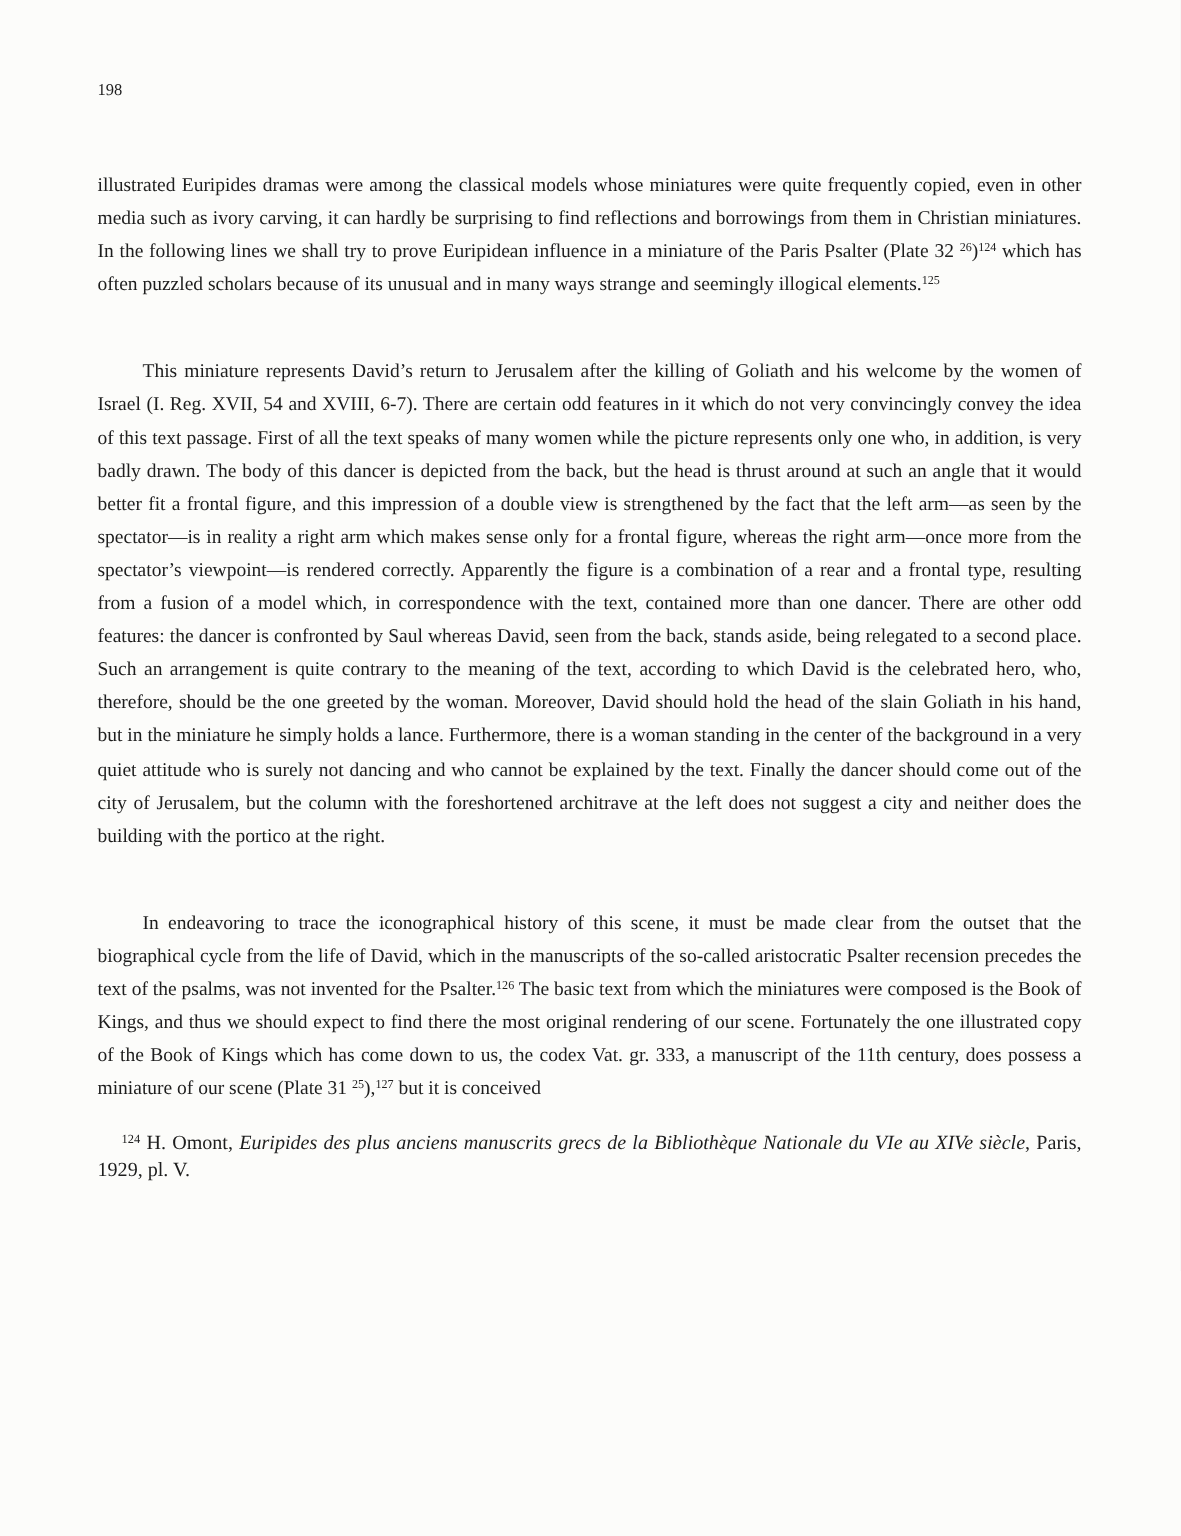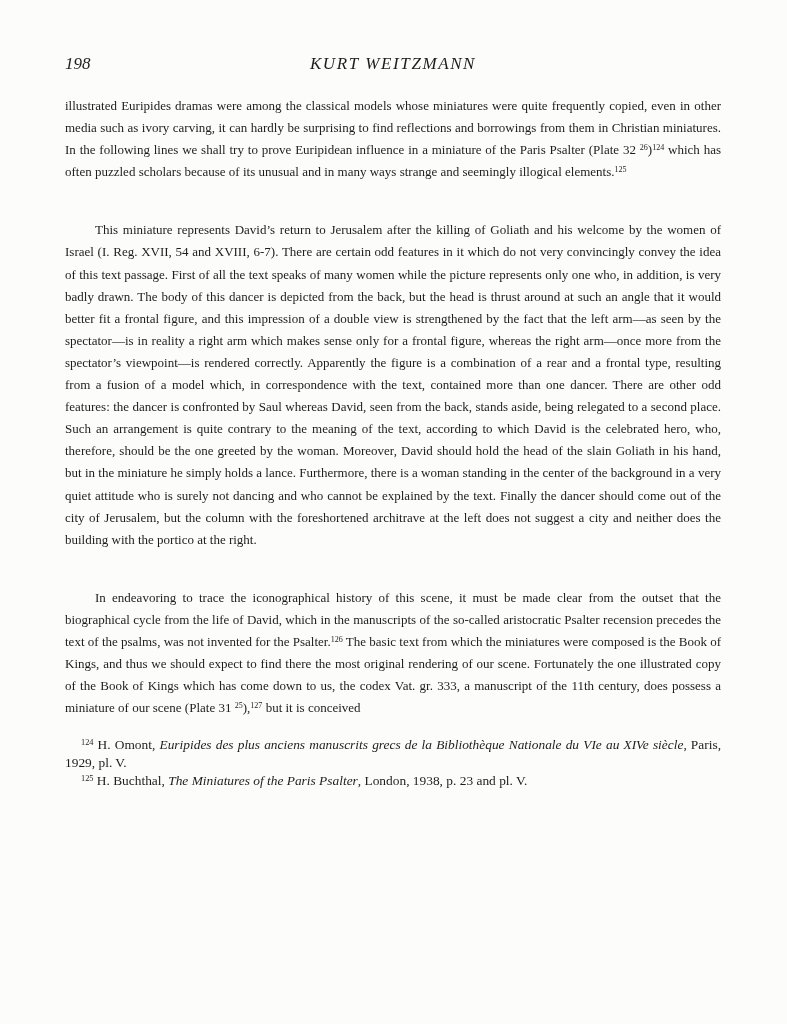--- a/index.html
+++ b/index.html
@@ -17,23 +17,22 @@
   }
   .content {
     position: absolute;
     left: 65px;
     top: 54px;
     width: 656px;
   }
   .running-header {
     position: relative;
     height: 22px;
-    margin-bottom: 19px;
-    font-size: 17px;
-    font-style: italic;
+    margin-bottom: 36px;
+    font-size: 11px;
   }
   .page-number {
     position: absolute;
     left: 0;
     top: 0;
   }
   .running-head {
     display: block;
     text-align: center;
     letter-spacing: 1.6px;
@@ -61,28 +60,26 @@
   }
 </style>
 </head>
 <body>
 
 <div class="page">
   <div class="content">
 
     <header class="running-header">
       <span class="page-number">198</span>
-      <span class="running-head">KURT WEITZMANN</span>
     </header>
 
     <main class="body-text">
         <p class="para"><span>illustrated Euripides dramas were among the classical models whose miniatures were quite frequently copied, even in other media such as ivory carving, it can hardly be surprising to find reflections and borrowings from them in Christian miniatures. In the following lines we shall try to prove Euripidean influence in a miniature of the Paris Psalter (Plate 32 </span><sup>26</sup><span>)</span><sup>124</sup><span> which has often puzzled scholars because of its unusual and in many ways strange and seemingly illogical elements.</span><sup>125</sup></p>
         <p class="para indent"><span>This miniature represents David’s return to Jerusalem after the killing of Goliath and his welcome by the women of Israel (I. Reg. XVII, 54 and XVIII, 6-7). There are certain odd features in it which do not very convincingly convey the idea of this text passage. First of all the text speaks of many women while the picture represents only one who, in addition, is very badly drawn. The body of this dancer is depicted from the back, but the head is thrust around at such an angle that it would better fit a frontal figure, and this impression of a double view is strengthened by the fact that the left arm—as seen by the spectator—is in reality a right arm which makes sense only for a frontal figure, whereas the right arm—once more from the spectator’s viewpoint—is rendered correctly. Apparently the figure is a combination of a rear and a frontal type, resulting from a fusion of a model which, in correspondence with the text, contained more than one dancer. There are other odd features: the dancer is confronted by Saul whereas David, seen from the back, stands aside, being relegated to a second place. Such an arrangement is quite contrary to the meaning of the text, according to which David is the celebrated hero, who, therefore, should be the one greeted by the woman. Moreover, David should hold the head of the slain Goliath in his hand, but in the miniature he simply holds a lance. Furthermore, there is a woman standing in the center of the background in a very quiet attitude who is surely not dancing and who cannot be explained by the text. Finally the dancer should come out of the city of Jerusalem, but the column with the foreshortened architrave at the left does not suggest a city and neither does the building with the portico at the right.</span></p>
         <p class="para indent"><span>In endeavoring to trace the iconographical history of this scene, it must be made clear from the outset that the biographical cycle from the life of David, which in the manuscripts of the so-called aristocratic Psalter recension precedes the text of the psalms, was not invented for the Psalter.</span><sup>126</sup><span> The basic text from which the miniatures were composed is the Book of Kings, and thus we should expect to find there the most original rendering of our scene. Fortunately the one illustrated copy of the Book of Kings which has come down to us, the codex Vat. gr. 333, a manuscript of the 11th century, does possess a miniature of our scene (Plate 31 </span><sup>25</sup><span>),</span><sup>127</sup><span> but it is conceived</span></p>
       </main>
 
     <footer class="footnotes">
         <p class="footnote"><sup>124</sup><span> H. Omont, </span><i>Euripides des plus anciens manuscrits grecs de la Bibliothèque Nationale du VIe au XIVe siècle</i><span>, Paris, 1929, pl. V.</span></p>
-        <p class="footnote"><sup>125</sup><span> H. Buchthal, </span><i>The Miniatures of the Paris Psalter</i><span>, London, 1938, p. 23 and pl. V.</span></p>
       </footer>
 
   </div>
 </div>
 
 </body></html>

